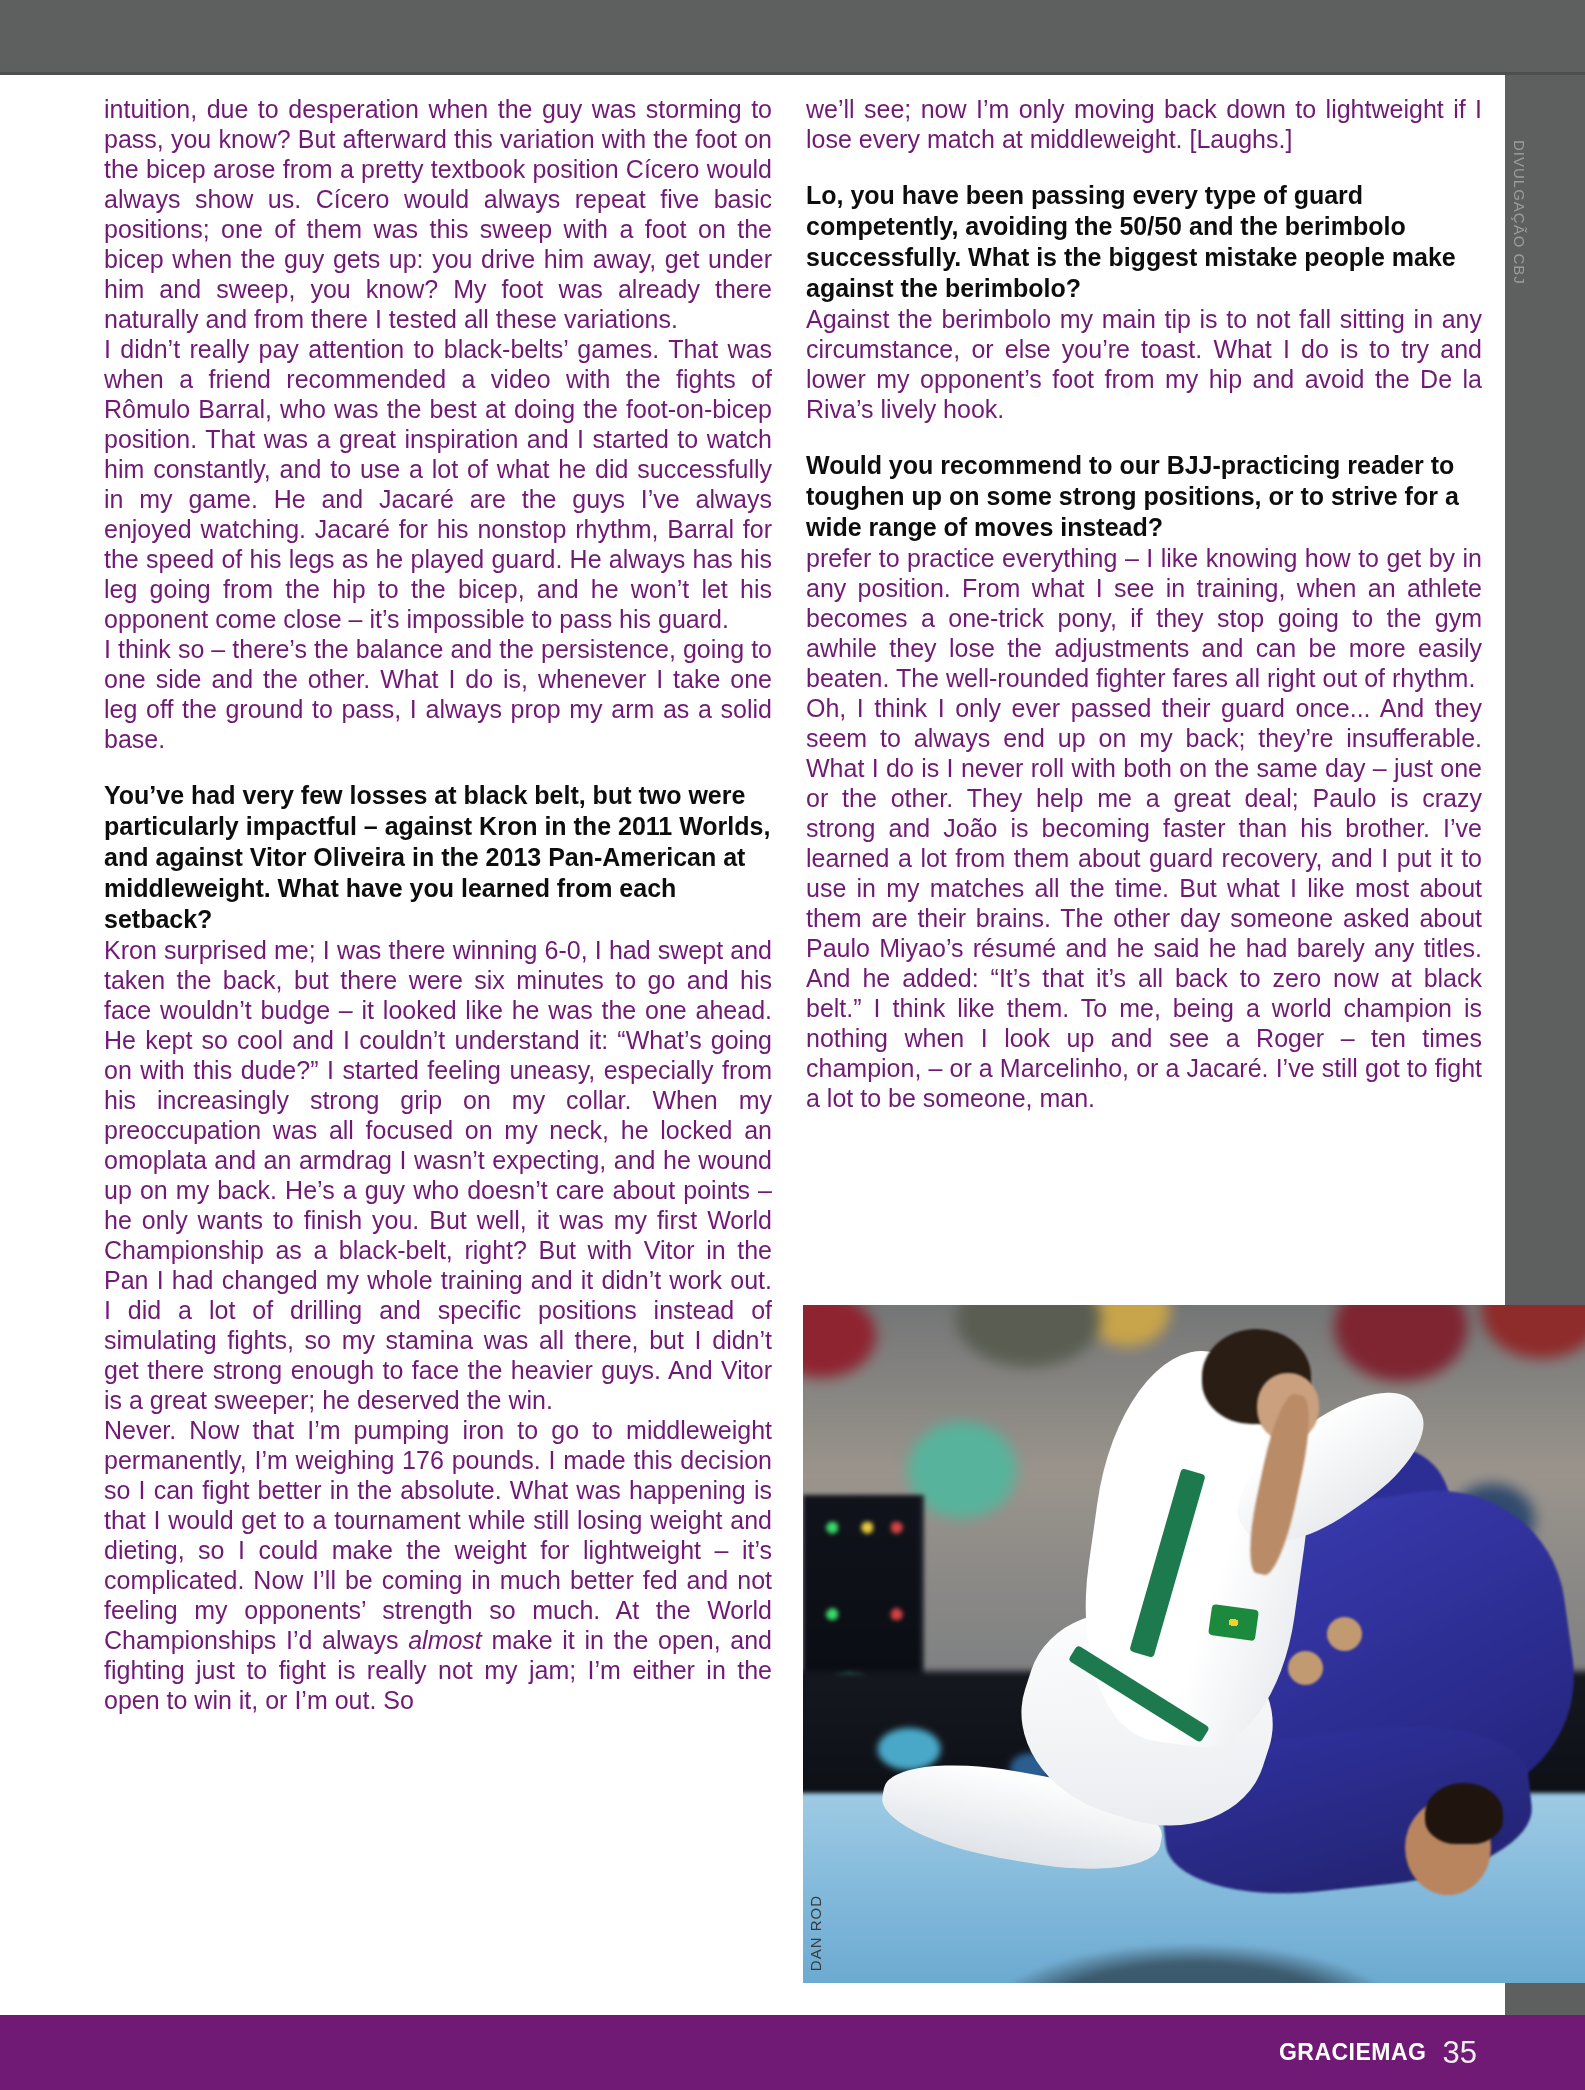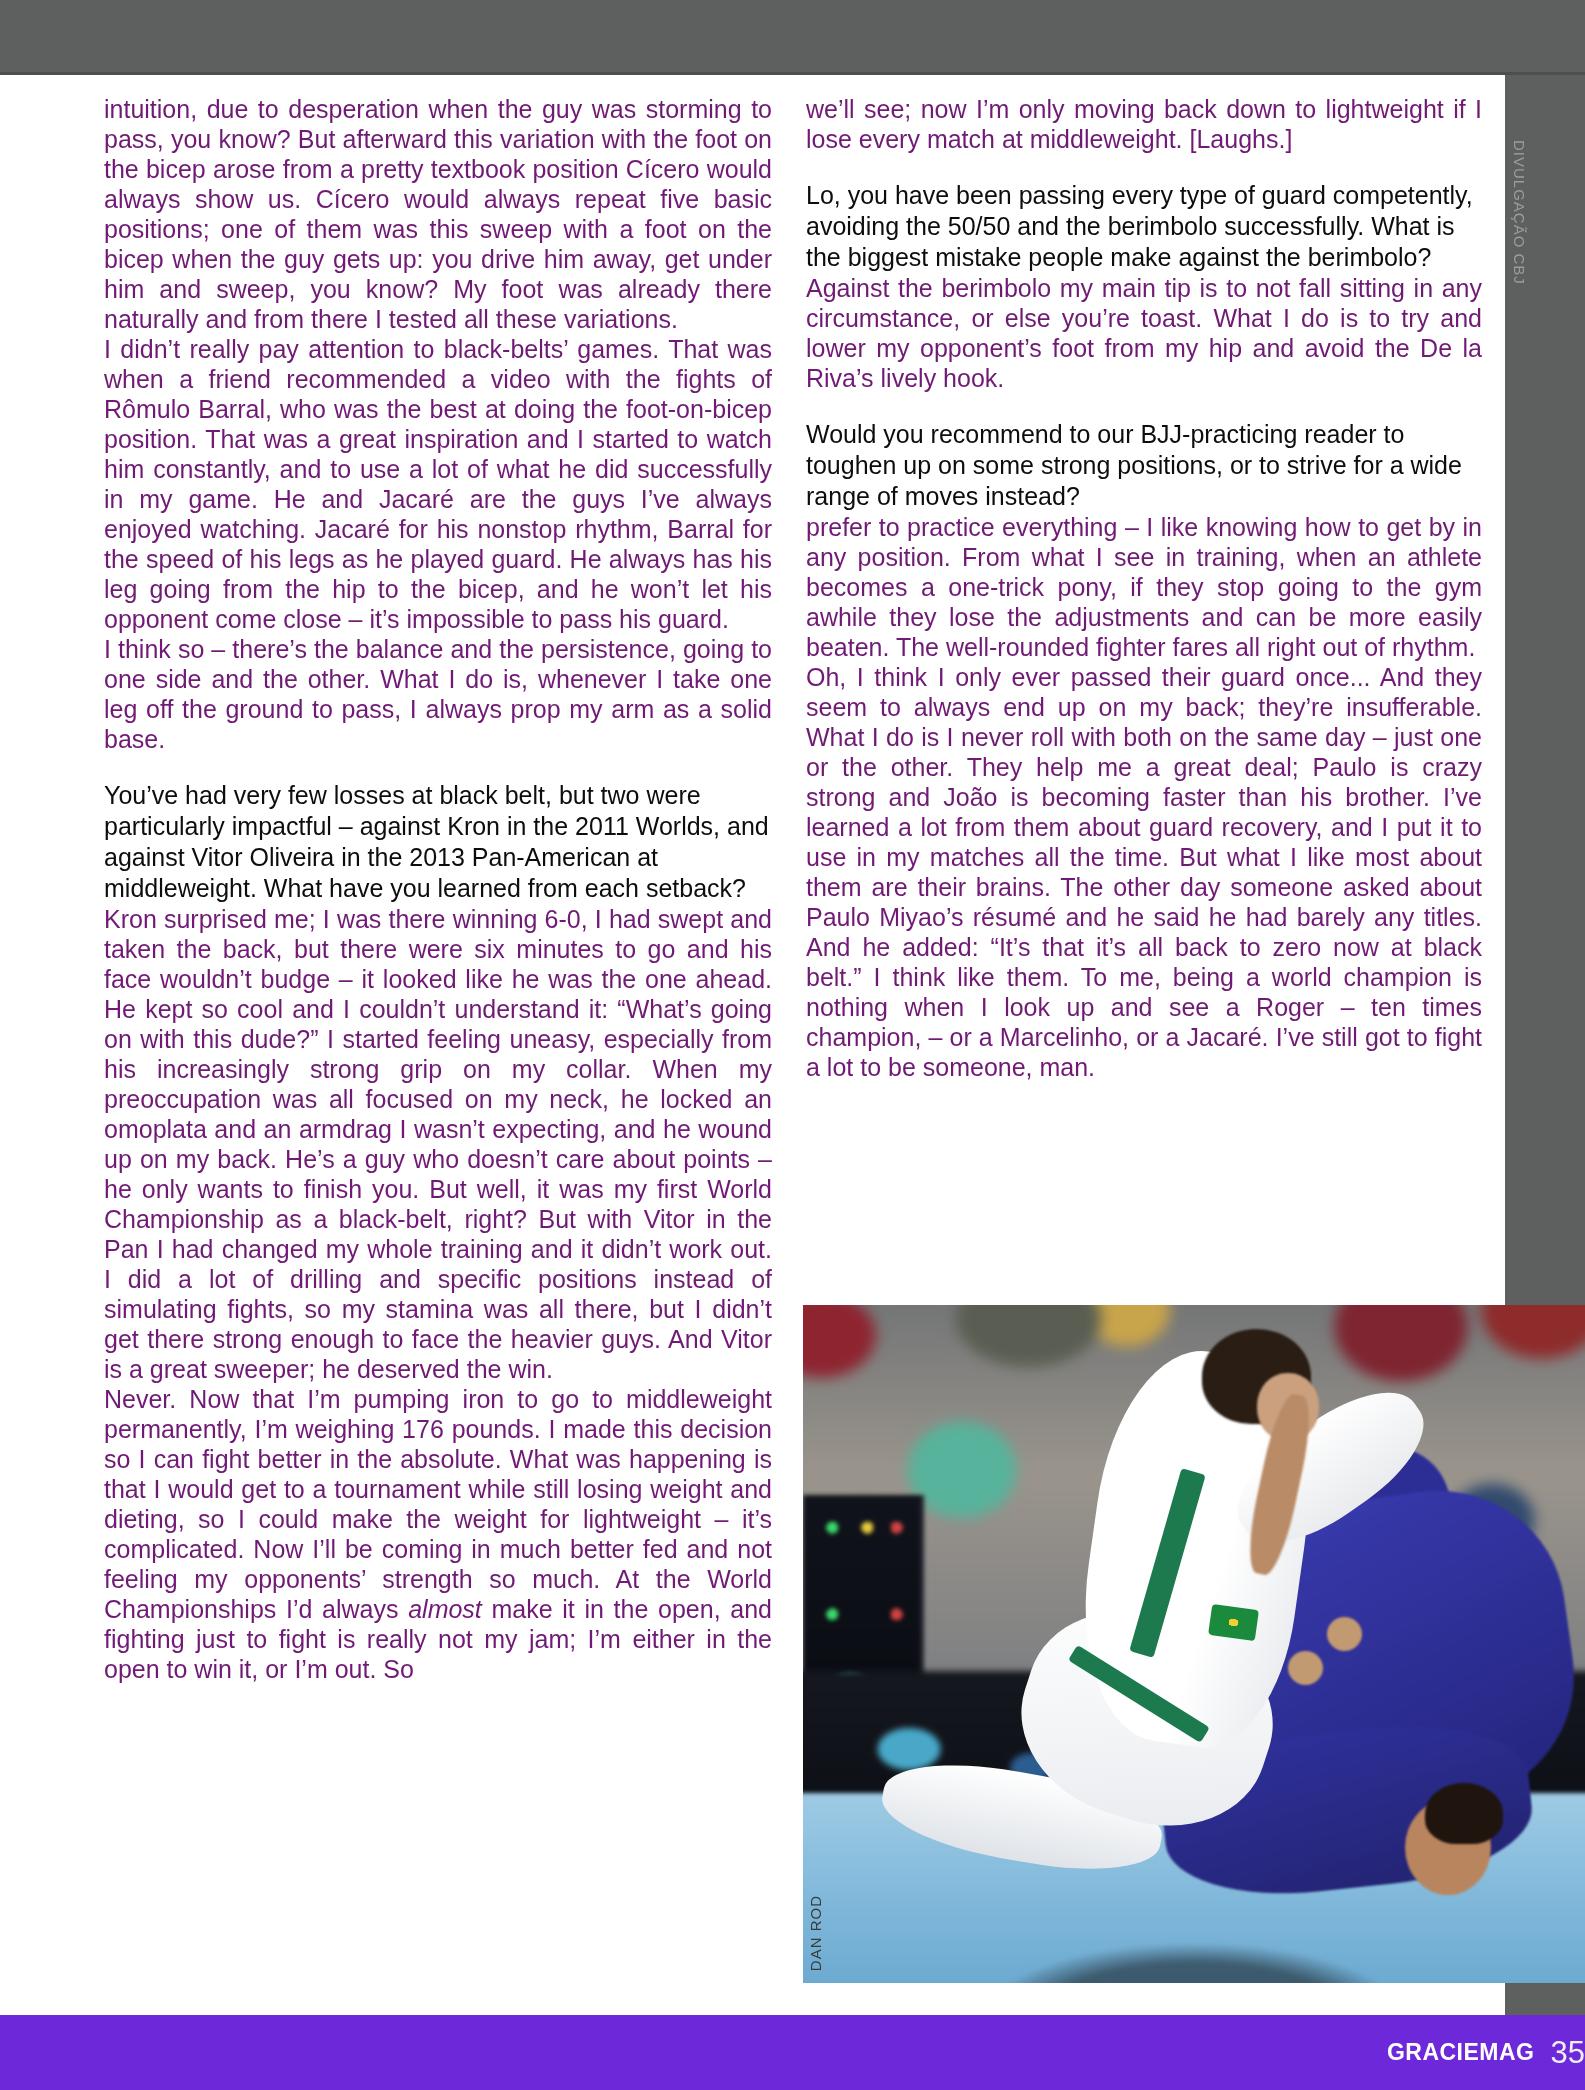--- a/index.html
+++ b/index.html
@@ -23,44 +23,44 @@
     background: #5e6060;
   }
   .side-credit {
     position: absolute; left: 1511px; top: 140px;
     writing-mode: vertical-rl;
     font-size: 15px; letter-spacing: 1px;
     color: #9b9d9d;
   }
   .footer-bar {
     position: absolute; left: 0; top: 2015px; width: 1585px; height: 75px;
-    background: #6d28d9;
+    background: #701a75;
     display: flex; align-items: center; justify-content: flex-end;
-    box-sizing: border-box; 
+    box-sizing: border-box; padding-right: 108px;
   }
   .footer-bar .mag {
     color: #ffffff; font-weight: bold; font-size: 23px; letter-spacing: 0.5px;
   }
   .footer-bar .pg {
     color: #efefef; font-size: 31px; font-weight: 400; margin-left: 16px;
   }
 
   
   .col { position: absolute; top: 94px; }
   .col-left  { left: 104px; width: 668px; }
   .col-right { left: 806px; width: 676px; }
   .col p {
     margin: 0;
     font-size: 25px; line-height: 30px;
     color: #701a75;
     text-align: justify;
     hyphens: auto;
   }
   .col p.q {
-    font-weight: normal; color: #0d0d0d;
+    font-weight: bold; color: #0d0d0d;
     text-align: left;
     margin-top: 26px;
     line-height: 31px;
   }
   .col p.a em { font-style: italic; }
 
   
   .photo {
     position: absolute; left: 803px; top: 1305px; width: 782px; height: 678px;
     overflow: hidden; background: #8ea0a8;

